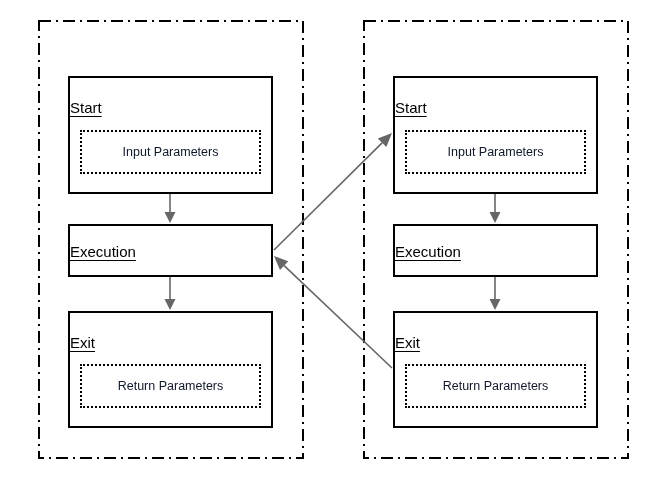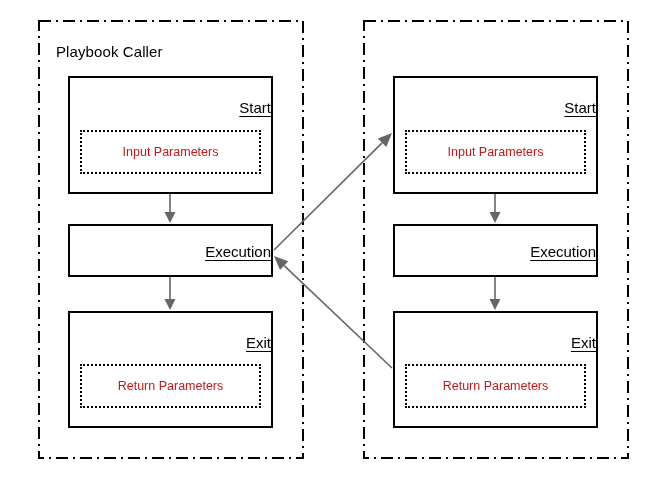--- a/index.html
+++ b/index.html
@@ -46,21 +46,21 @@
   .node {
     position: absolute;
     box-sizing: border-box;
     border: 2px solid #000000;
     background: #ffffff;
   }
   .node-title {
     position: absolute;
     left: 0;
     right: 0;
-    text-align: right;
+    text-align: left;
     font-size: 15px;
     line-height: 1;
     color: #000000;
     text-decoration: underline;
     text-underline-offset: 3px;
     white-space: nowrap;
   }
 
   
   .param-box {
@@ -68,21 +68,21 @@
     box-sizing: border-box;
     border: 2px dotted #000000;
     background: #ffffff;
     display: flex;
     align-items: center;
     justify-content: center;
   }
   .param-label {
     font-size: 12.5px;
     line-height: 1;
-    color: #b91c1c;
+    color: #0f172a;
     white-space: nowrap;
   }
 
   
   #edges {
     position: absolute;
     left: 0;
     top: 0;
     width: 671px;
     height: 492px;
@@ -92,21 +92,20 @@
 </head>
 <body>
 
 <div id="canvas" style="width: 671px; height: 492px; background: rgb(255, 255, 255);">
 
   <div class="lane" id="lane-caller" style="left: 38px; top: 20px; width: 266px; height: 439px; border: none;">
       <svg class="lane-svg" width="266" height="439" viewBox="0 0 266 439">
         <rect x="1" y="1" width="264" height="437" fill="none" stroke="#000000" stroke-width="2" stroke-dasharray="12 5 2 5" stroke-linecap="butt"></rect>
       </svg>
     </div>
-  <div class="lane-title" id="lane-caller-title" style="left: 56px; top: 44px; color: rgb(0, 0, 0);">Playbook Caller</div>
 
   <div class="node" id="node-caller-start" style="left: 68px; top: 76px; width: 205px; height: 118px; border-color: rgb(0, 0, 0);">
     <div class="node-title" id="title-caller-start" style="top: 22px;">Start</div>
   </div>
   <div class="param-box" id="param-caller-start" style="left: 80px; top: 130px; width: 181px; height: 44px; border-color: rgb(0, 0, 0);">
     <span class="param-label">Input Parameters</span>
   </div>
 
   <div class="node" id="node-caller-execution" style="left: 68px; top: 224px; width: 205px; height: 53px; border-color: rgb(0, 0, 0);">
     <div class="node-title" id="title-caller-execution" style="top: 18px;">Execution</div>

